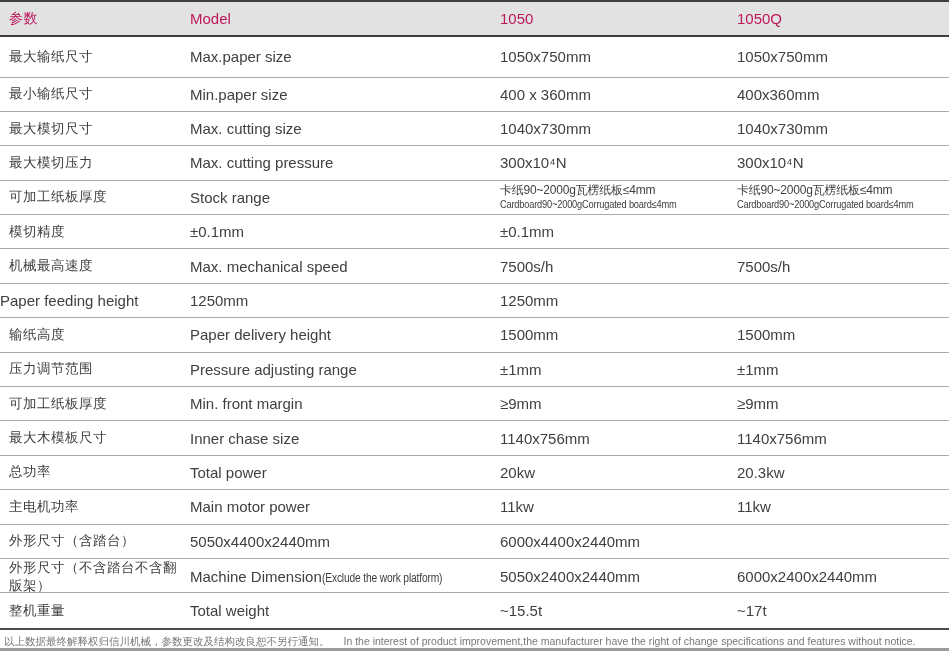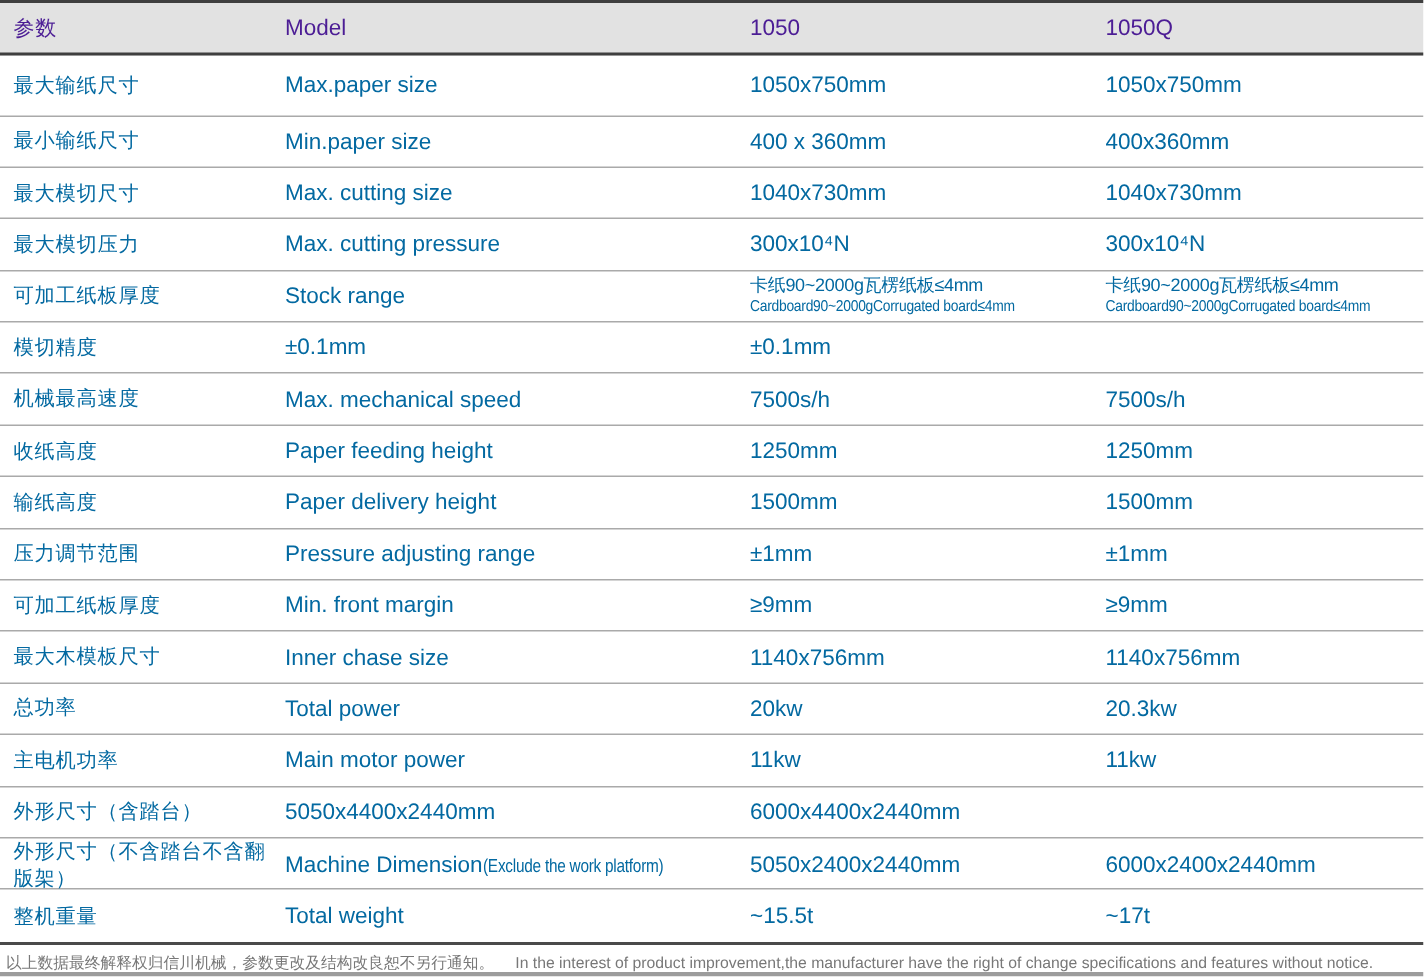--- a/index.html
+++ b/index.html
@@ -21,29 +21,29 @@
     grid-template-columns: 190px 310px 237px 212px;
     align-items: center;
     box-sizing: border-box;
   }
   
   .table-header {
     height: 37px;
     background: #e2e2e2;
     border-top: 2px solid #3f3f3f;
     border-bottom: 2px solid #3f3f3f;
-    color: #4c1d95;
+    color: #be185d;
     font-size: 15px;
   }
   .table-header .c1 { padding-left: 9px; font-size: 14px; }
   
   .row {
     height: 34.4px;
     border-bottom: 1px solid #aaaaaa;
-    color: #0369a1;
+    color: #404040;
   }
   .row.first { height: 40.5px; }
   .row.last { border-bottom: none; }
   .c1 { padding-left: 9px; font-size: 13.5px; letter-spacing: 0.5px; }
   .c2 { font-size: 15px; }
   .c3, .c4 { font-size: 15px; }
   .paren {
     font-size: 12.5px;
     display: inline-block;
     transform: scaleX(0.82);
@@ -144,21 +144,20 @@
   </div>
 
   <div class="grid-row row">
     <div class="c1">机械最高速度</div>
     <div class="c2">Max. mechanical speed</div>
     <div class="c3">7500s/h</div>
     <div class="c4">7500s/h</div>
   </div>
 
   <div class="grid-row row">
-    <div class="c1">收纸高度</div>
     <div class="c2">Paper feeding height</div>
     <div class="c3">1250mm</div>
     <div class="c4">1250mm</div>
   </div>
 
   <div class="grid-row row">
     <div class="c1">输纸高度</div>
     <div class="c2">Paper delivery height</div>
     <div class="c3">1500mm</div>
     <div class="c4">1500mm</div>

